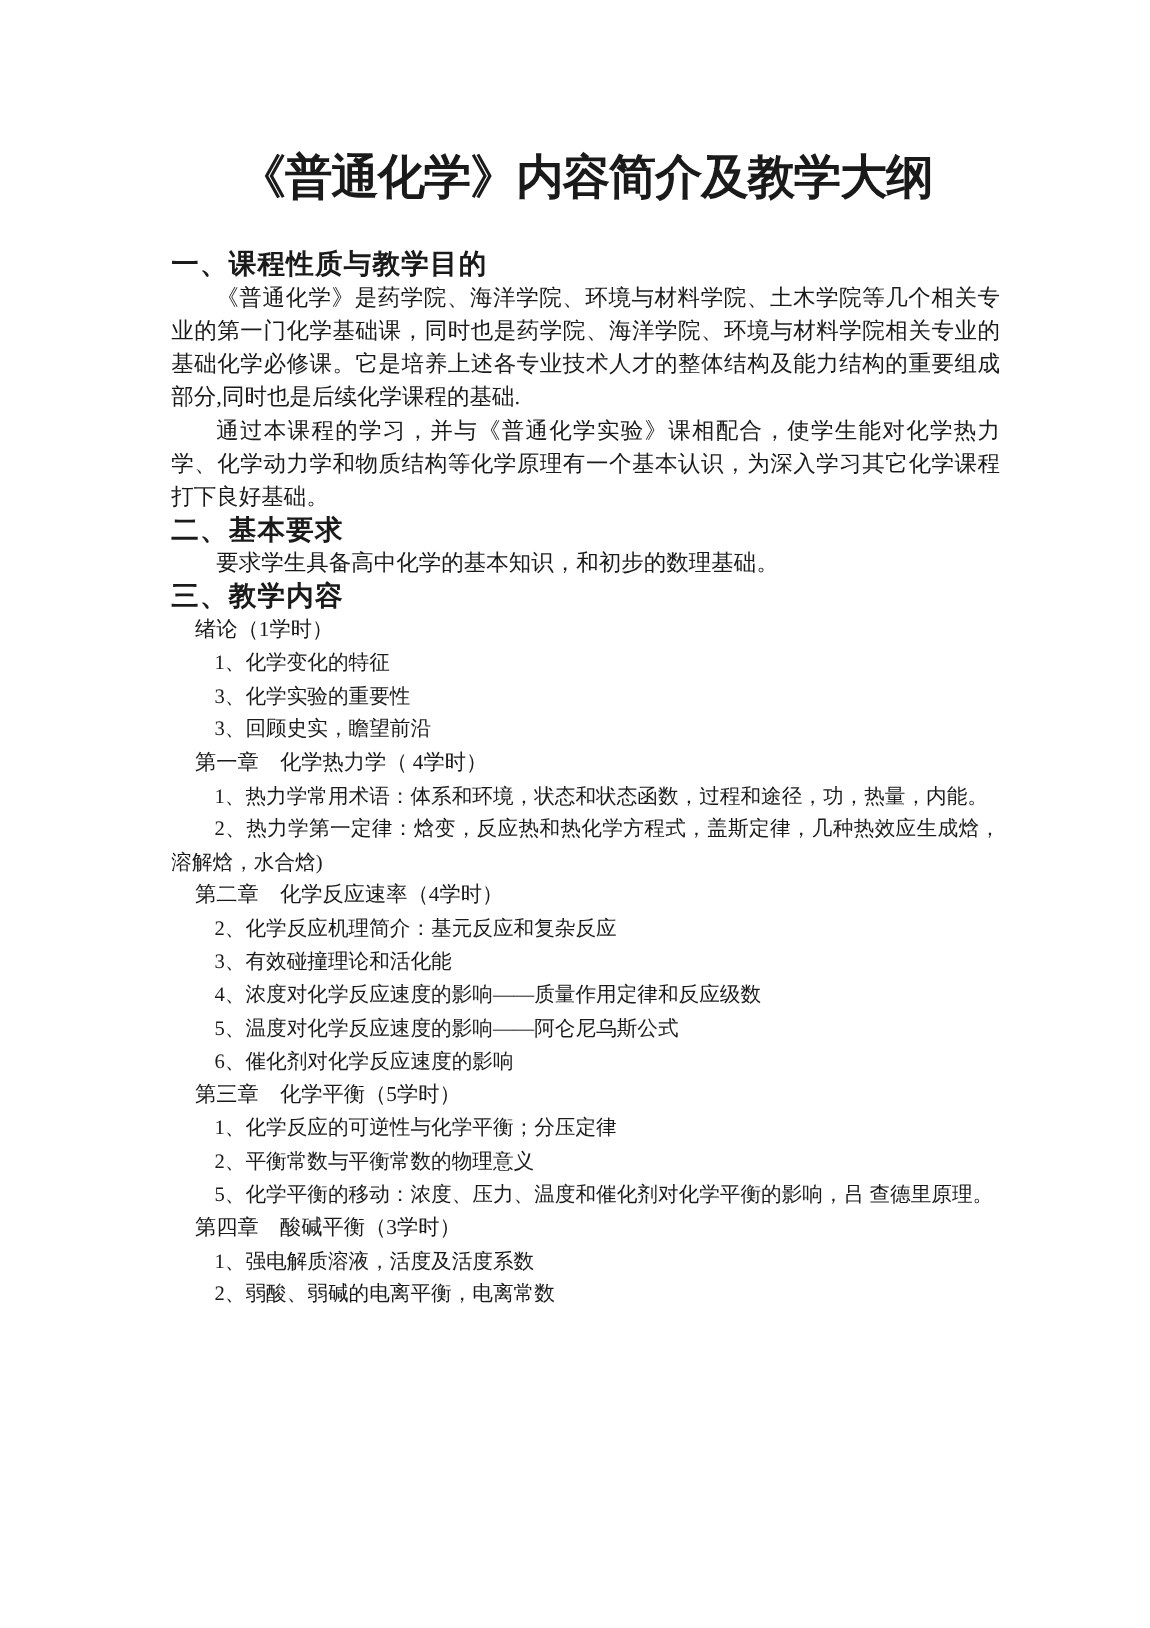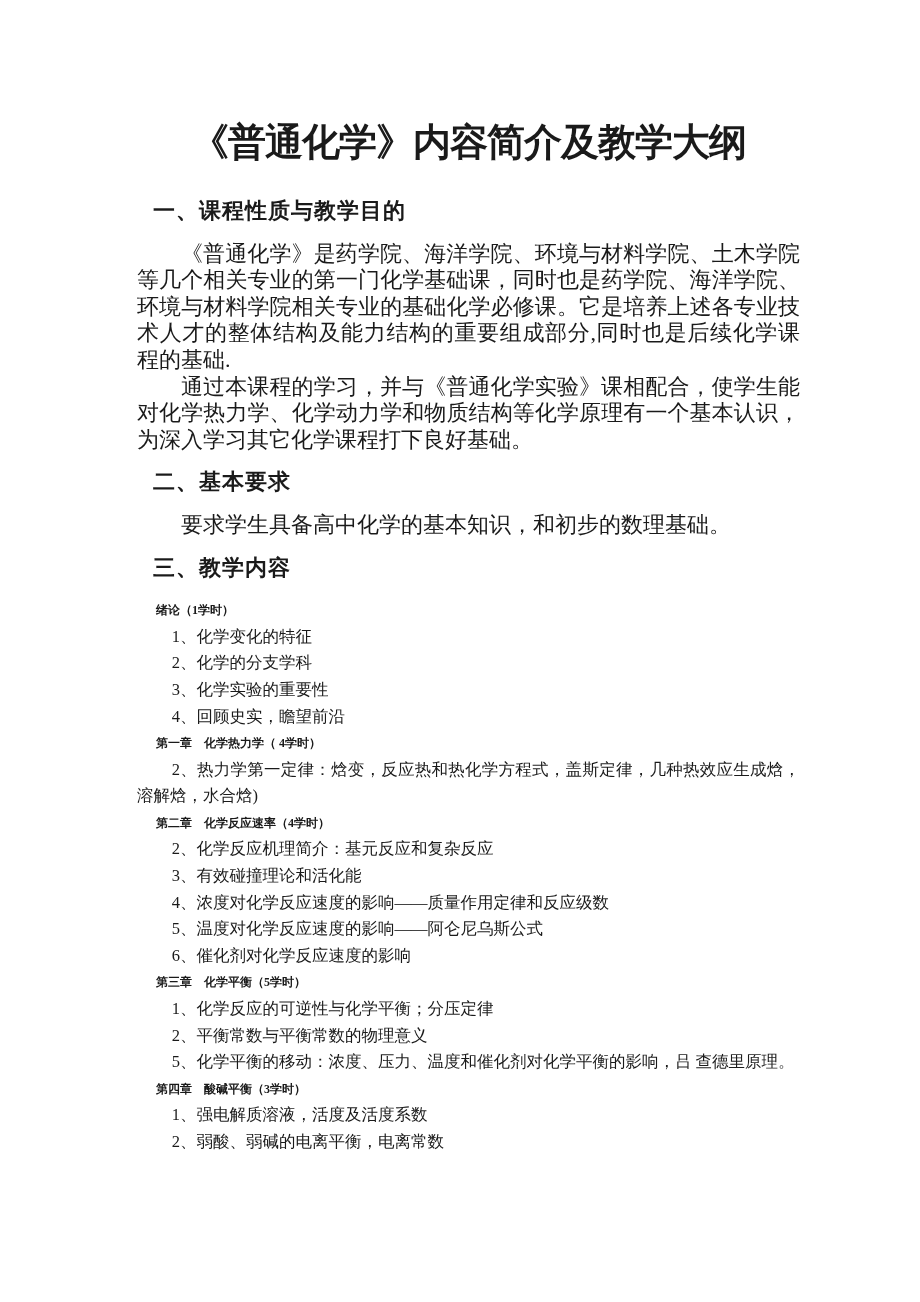--- a/index.html
+++ b/index.html
@@ -25,39 +25,39 @@
     margin: 0 0 32px 0;
     font-family: "Liberation Sans", sans-serif;
     font-weight: bold;
     font-size: 38px;
     line-height: 48px;
     letter-spacing: -1px;
     text-align: center;
     white-space: nowrap;
   }
   .sec-h {
-    margin: 16px;
+    margin: 0;
     font-family: Liberation Serif, serif;
     font-weight: bold;
     font-size: 22px;
     line-height: 26.6px;
     letter-spacing: 1px;
   }
   .body-p {
     margin: 0;
-    font-size: 22px;
+    font-size: 18px;
     line-height: 26.6px;
     text-align: justify;
     text-indent: 2em;
     letter-spacing: 0;
   }
   .chap-h {
     margin: 0;
-    font-weight: bold;
-    font-size: 12px;
+    font-weight: normal;
+    font-size: 17px;
     line-height: 26.6px;
     text-indent: 19px;
   }
   .item {
     margin: 0;
     font-size: 16.5px;
     line-height: 26.6px;
     text-align: justify;
     text-indent: 2.1em;
   }
@@ -73,25 +73,25 @@
   <p class="body-p">《普通化学》是药学院、海洋学院、环境与材料学院、土木学院等几个相关专业的第一门化学基础课，同时也是药学院、海洋学院、环境与材料学院相关专业的基础化学必修课。它是培养上述各专业技术人才的整体结构及能力结构的重要组成部分,同时也是后续化学课程的基础.</p>
   <p class="body-p">通过本课程的学习，并与《普通化学实验》课相配合，使学生能对化学热力学、化学动力学和物质结构等化学原理有一个基本认识，为深入学习其它化学课程打下良好基础。</p>
 
   <h2 class="sec-h">二、基本要求</h2>
   <p class="body-p">要求学生具备高中化学的基本知识，和初步的数理基础。</p>
 
   <h2 class="sec-h">三、教学内容</h2>
 
   <h3 class="chap-h">绪论（1学时）</h3>
   <p class="item">1、化学变化的特征</p>
-  <p class="item">2、化学的分支学科</p>
   <p class="item">3、化学实验的重要性</p>
-  <p class="item">4、回顾史实，瞻望前沿</p>
+  <p class="item">3、回顾史实，瞻望前沿</p>
 
   <h3 class="chap-h">第一章　化学热力学（ 4学时）</h3>
+  <p class="item">1、热力学常用术语：体系和环境，状态和状态函数，过程和途径，功，热量，内能。</p>
   <p class="item">2、热力学第一定律：焓变，反应热和热化学方程式，盖斯定律，几种热效应生成焓，溶解焓，水合焓)</p>
 
   <h3 class="chap-h">第二章　化学反应速率（4学时）</h3>
   <p class="item">2、化学反应机理简介：基元反应和复杂反应</p>
   <p class="item">3、有效碰撞理论和活化能</p>
   <p class="item">4、浓度对化学反应速度的影响——质量作用定律和反应级数</p>
   <p class="item">5、温度对化学反应速度的影响——阿仑尼乌斯公式</p>
   <p class="item">6、催化剂对化学反应速度的影响</p>
 
   <h3 class="chap-h">第三章　化学平衡（5学时）</h3>

